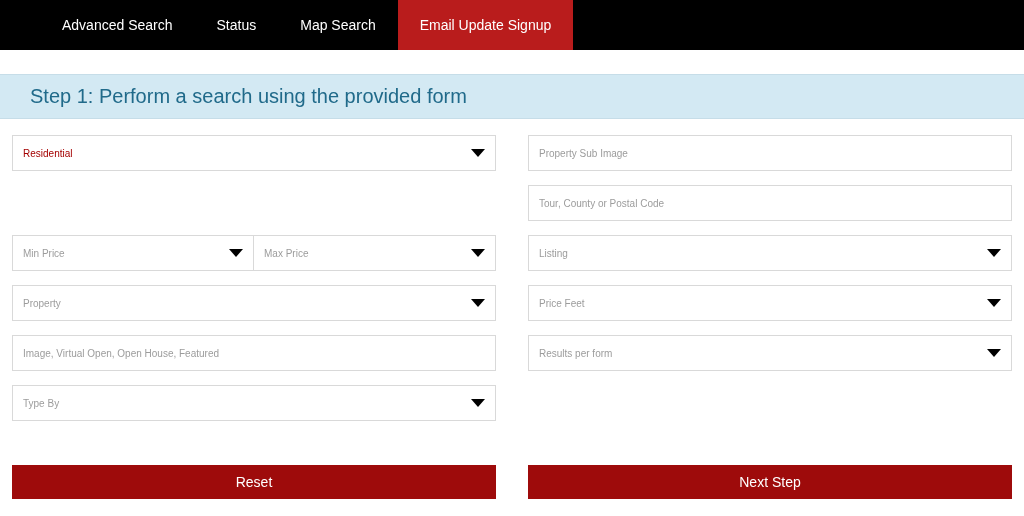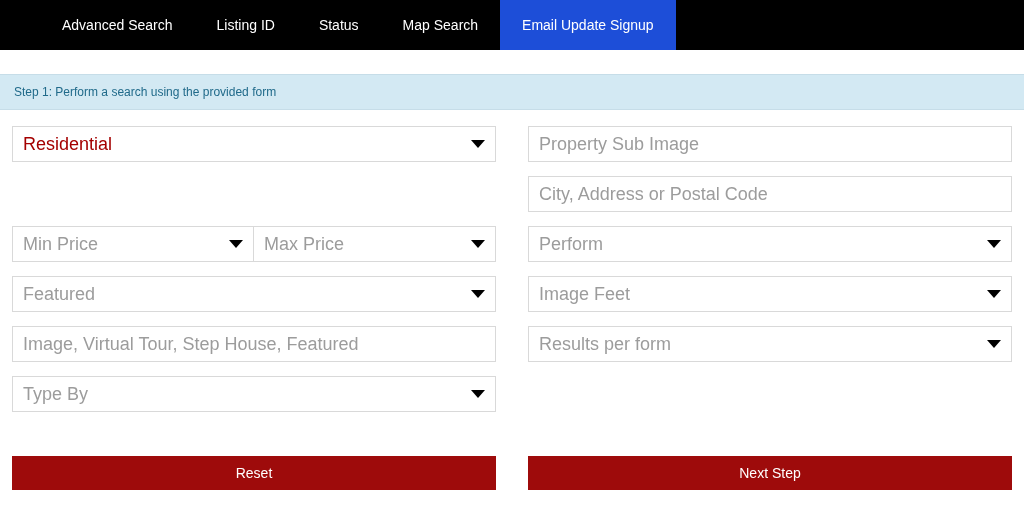--- a/index.html
+++ b/index.html
@@ -5,32 +5,32 @@
   * { box-sizing: border-box; margin: 0; padding: 0; }
   body { font-family: Arial, Helvetica, sans-serif; font-size: 14px; background: #fff; width: 1024px; }
   .nav {
     background: #000; height: 50px; display: flex; align-items: stretch;
     padding-left: 40px;
   }
   .nav-item {
     color: #fff; display: flex; align-items: center; padding: 0 22px;
     font-size: 14px; cursor: pointer;
   }
-  .nav-item.active { background: #1d4ed8; }
+  .nav-item.active { background: #b91c1c; }
   .step-banner {
-    background: #d3e9f3; color: #206a8a; padding: 10px 14px; margin-top: 24px;
-    font-size: 12px; border: 1px solid #c6dde8; border-right: none; border-left: none;
+    background: #d3e9f3; color: #206a8a; padding: 10px 30px; margin-top: 24px;
+    font-size: 20px; border: 1px solid #c6dde8; border-right: none; border-left: none;
   }
   .form-grid {
     display: grid; grid-template-columns: 1fr 1fr; column-gap: 32px; row-gap: 14px;
     padding: 16px 12px 0 12px;
   }
   .field {
     position: relative; height: 36px; border: 1px solid #d9d9d9; background: #fff;
-    display: flex; align-items: center; padding: 0 10px; font-size: 18px;
+    display: flex; align-items: center; padding: 0 10px; font-size: 10px;
     color: #9c9c9c;
   }
   .field.select { padding-right: 34px; cursor: pointer; }
   .field .value { color: #222; }
   .field .value.highlight { color: #a40000; }
   .field .caret {
     position: absolute; right: 10px; top: 50%; transform: translateY(-50%);
     width: 0; height: 0; border-left: 7px solid transparent; border-right: 7px solid transparent;
     border-top: 8px solid #000;
   }
@@ -45,70 +45,69 @@
   .btn {
     background: #9e0b0b; color: #fff; height: 34px; display: flex; align-items: center;
     justify-content: center; font-size: 14px; cursor: pointer; border: none;
   }
 </style>
 </head>
 <body>
 
 <div class="nav">
   <div class="nav-item">Advanced Search</div>
-  <div class="nav-item">Listing ID</div>
   <div class="nav-item">Status</div>
   <div class="nav-item">Map Search</div>
   <div class="nav-item active">Email Update Signup</div>
 </div>
 
 <div class="step-banner">Step 1: Perform a search using the provided form</div>
 
 <div class="form-grid">
 
   <div class="field select">
     <span class="value highlight">Residential</span>
     <span class="caret"></span>
   </div>
   <div class="field">
     <span>Property Sub Image</span>
   </div>
 
   <div class="spacer"></div>
 
   <div class="field">
-    <span>City, Address or Postal Code</span>
+    <span>Tour, County or Postal Code</span>
   </div>
   <div class="price-group">
     <div class="field select">
       <span>Min Price</span>
       <span class="caret"></span>
     </div>
     <div class="field select">
       <span>Max Price</span>
       <span class="caret"></span>
     </div>
   </div>
 
   <div class="field select">
-    <span>Perform</span>
+    <span>Listing</span>
     <span class="caret"></span>
   </div>
   <div class="field select">
-    <span>Featured</span>
+    <span>Property</span>
     <span class="caret"></span>
   </div>
 
   <div class="field select">
-    <span>Image Feet</span>
+    <span>Price Feet</span>
     <span class="caret"></span>
   </div>
 
   <div class="field">
-    <span>Image, Virtual Tour, Step House, Featured</span>
+    <span>Image, Virtual Open, Open House, Featured</span>
   </div>
 
   <div class="field select">
     <span>Results per form</span>
     <span class="caret"></span>
   </div>
   <div class="field select">
     <span>Type By</span>
     <span class="caret"></span>
   </div>

